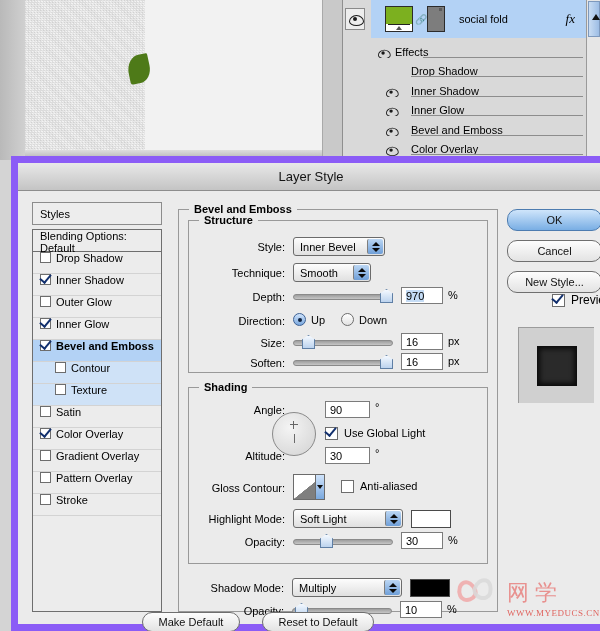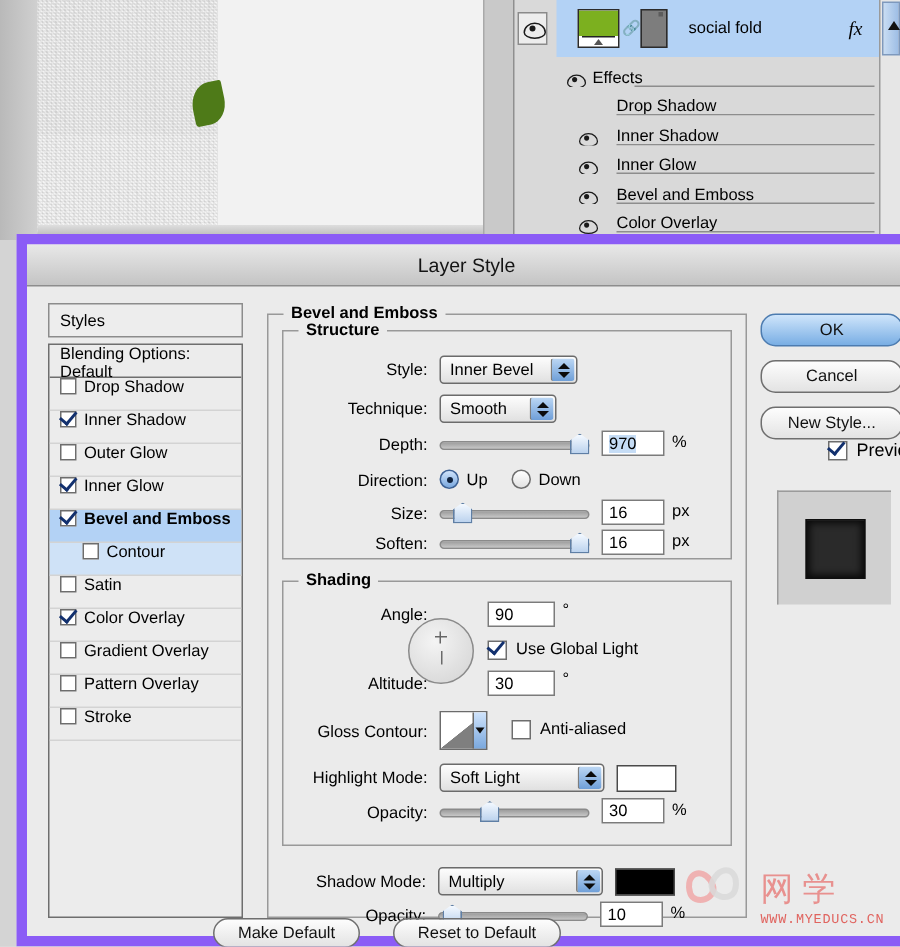--- a/index.html
+++ b/index.html
@@ -182,21 +182,21 @@
 
   
   .watermark { position:absolute; left:455px; top:572px; width:145px; height:59px;
       pointer-events:none; }
   .wm-hearts { position:absolute; left:0; top:2px; width:50px; height:46px; }
   .wm-hearts .h { position:absolute; border:4px solid #f0a8a8; border-radius:50% 50% 50% 50%;
       opacity:.85; }
   .wm-cn { position:absolute; left:52px; top:6px; font-size:22px; color:#e8918f;
       font-family:"DejaVu Sans", sans-serif; letter-spacing:6px; }
   .wm-url { position:absolute; left:52px; top:36px; font-size:9px; color:#e0645f;
-      font-family:Liberation Mono, monospace; letter-spacing:.5px; }
+      font-family:Liberation Serif, serif; letter-spacing:.5px; }
 </style>
 </head>
 <body>
 
 <div id="root">
 
   <div class="ps-bg">
     <div class="ps-leftgutter"></div>
     <div class="canvas-noise"></div>
     <div class="canvas-right">
@@ -310,20 +310,24 @@
             <span class="cbx on"></span>
             <span class="lbl">Inner Glow</span>
           </div>
           <div class="style-item sel">
             <span class="cbx on"></span>
             <span class="lbl">Bevel and Emboss</span>
           </div>
           <div class="style-item sub">
             <span class="cbx"></span>
             <span class="lbl">Contour</span>
+          </div>
+          <div class="style-item sub">
+            <span class="cbx"></span>
+            <span class="lbl">Texture</span>
           </div>
           <div class="style-item">
             <span class="cbx"></span>
             <span class="lbl">Satin</span>
           </div>
           <div class="style-item">
             <span class="cbx on"></span>
             <span class="lbl">Color Overlay</span>
           </div>
           <div class="style-item">

